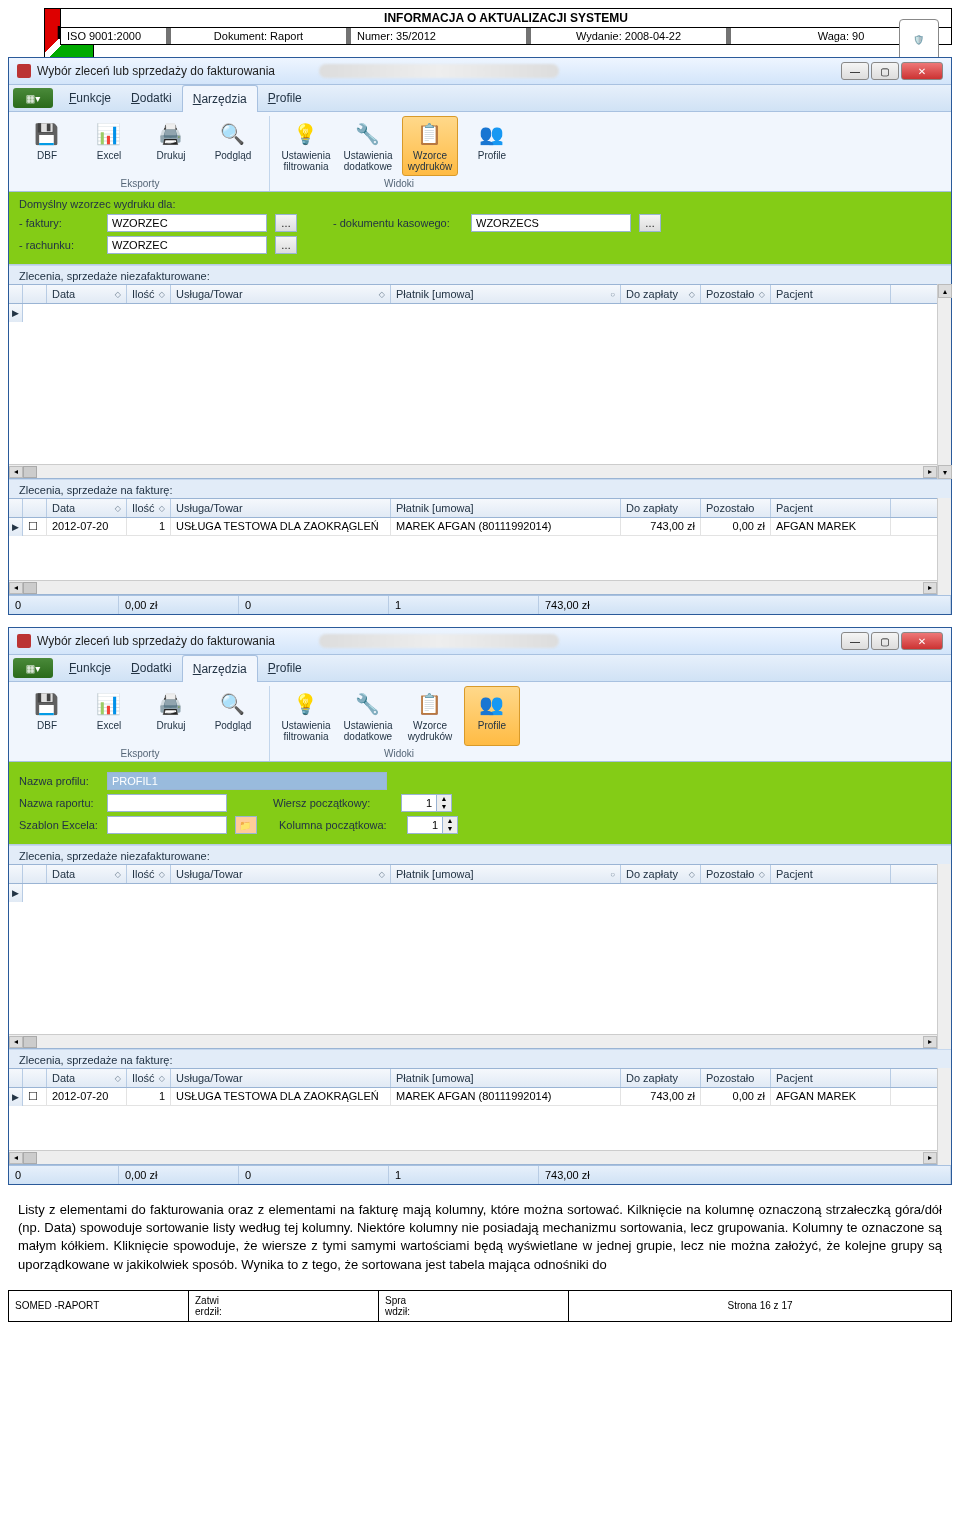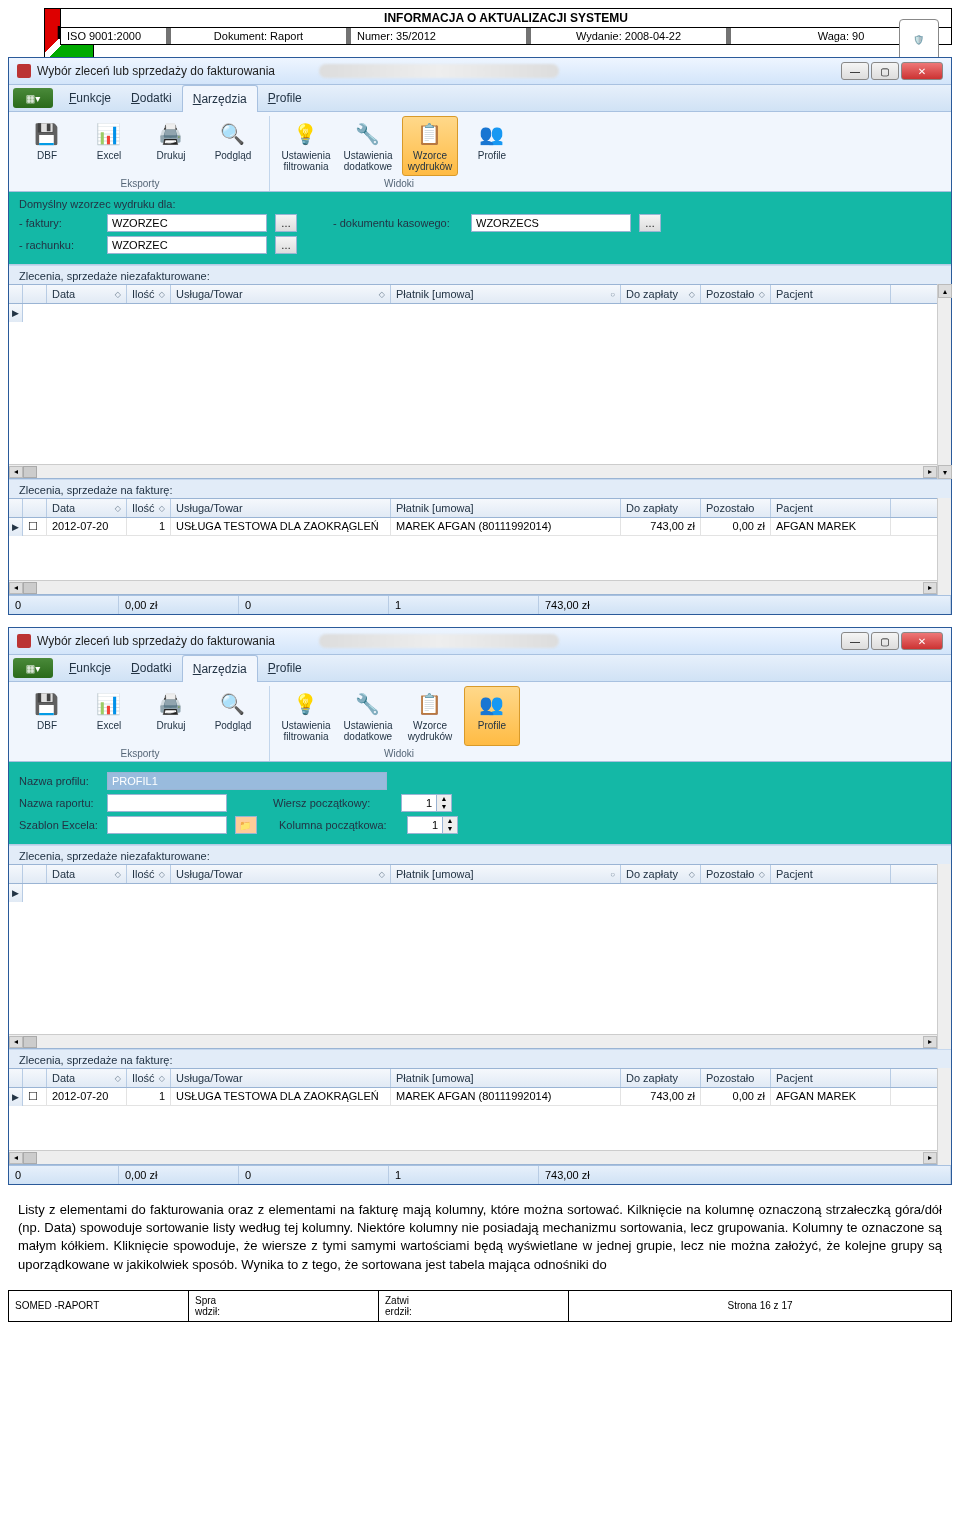--- a/index.html
+++ b/index.html
@@ -26,21 +26,21 @@
   .menu-item.active { background:#f1f6fd; border:1px solid #a8c1e0; border-bottom:none; border-radius:3px 3px 0 0; margin-bottom:-1px; }
   .ribbon { display:flex; background:#f1f6fd; border-bottom:1px solid #a8c1e0; padding:4px 2px 0; }
   .ribbon-group { padding:0 8px 2px; border-right:1px solid #c3d6ec; text-align:center; }
   .ribbon-group:last-child { border-right:none; }
   .ribbon-items { display:flex; gap:6px; justify-content:center; margin-bottom:2px; }
   .ribbon-btn { width:56px; display:flex; flex-direction:column; align-items:center; padding:3px 2px; border:1px solid transparent; border-radius:3px; cursor:pointer; }
   .ribbon-btn.active { background:linear-gradient(#ffd88a,#ffbb44); border-color:#d89a2a; }
   .ribbon-icon { width:32px; height:28px; display:flex; align-items:center; justify-content:center; font-size:20px; }
   .ribbon-label { font-size:10px; color:#234; line-height:1.1; text-align:center; margin-top:2px; min-height:22px; }
   .ribbon-group-label { font-size:10px; color:#567; margin-top:2px; }
-  .panel { padding:6px 10px; background:#14b8a6; border-bottom:1px solid #b8cce4; }
+  .panel { padding:6px 10px; background:#84cc16; border-bottom:1px solid #b8cce4; }
   .panel-row { display:flex; align-items:center; gap:8px; margin:4px 0; font-size:11px; }
   .panel-label { color:#234; min-width:80px; }
   .panel-input { background:#fff; border:1px solid #9ab4d4; padding:2px 4px; height:18px; font-size:11px; }
   .lookup-btn { width:22px; height:18px; background:linear-gradient(#f5f5f5,#ddd); border:1px solid #9ab4d4; display:inline-flex; align-items:center; justify-content:center; font-size:10px; }
   .section-title { font-size:11px; color:#234; padding:4px 10px 2px; background:#e2ecf8; border-top:1px solid #c6d8ee; }
   .grid-wrap { background:#fff; border-top:1px solid #9ab4d4; border-bottom:1px solid #9ab4d4; }
   .grid-head { display:flex; background:linear-gradient(#f5f8fc,#e1eaf5); border-bottom:1px solid #9ab4d4; font-size:11px; color:#234; }
   .grid-head > div { border-right:1px solid #b8cce4; padding:3px 5px; display:flex; align-items:center; justify-content:space-between; }
   .sort-ind { font-size:8px; color:#789; margin-left:3px; }
   .grid-body { position:relative; }
@@ -483,16 +483,16 @@
     <div style="width:150px">0</div>
     <div style="width:150px">1</div>
     <div style="flex:1">743,00 zł</div>
   </div>
 </div>
 
 <div class="body-text">Listy z elementami do fakturowania oraz z elementami na fakturę mają kolumny, które można sortować. Kilknięcie na kolumnę oznaczoną strzałeczką góra/dół (np. Data) spowoduje sortowanie listy według tej kolumny. Niektóre kolumny nie posiadają mechanizmu sortowania, lecz grupowania. Kolumny te oznaczone są małym kółkiem. Kliknięcie spowoduje, że wiersze z tymi samymi wartościami będą wyświetlane w jednej grupie, lecz nie można założyć, że kolejne grupy są uporządkowane w jakikolwiek sposób. Wynika to z tego, że sortowana jest tabela mająca odnośniki do</div>
 
 <div class="doc-footer">
   <div style="width:180px;display:flex;align-items:center">SOMED -RAPORT</div>
+  <div style="width:190px"><span>Zatwi</span><br><span>erdził:</span></div>
   <div style="width:190px"><span>Spra</span><br><span>wdził:</span></div>
-  <div style="width:190px"><span>Zatwi</span><br><span>erdził:</span></div>
   <div style="flex:1;display:flex;align-items:center;justify-content:center">Strona 16 z 17</div>
 </div>
 
 </body></html>

